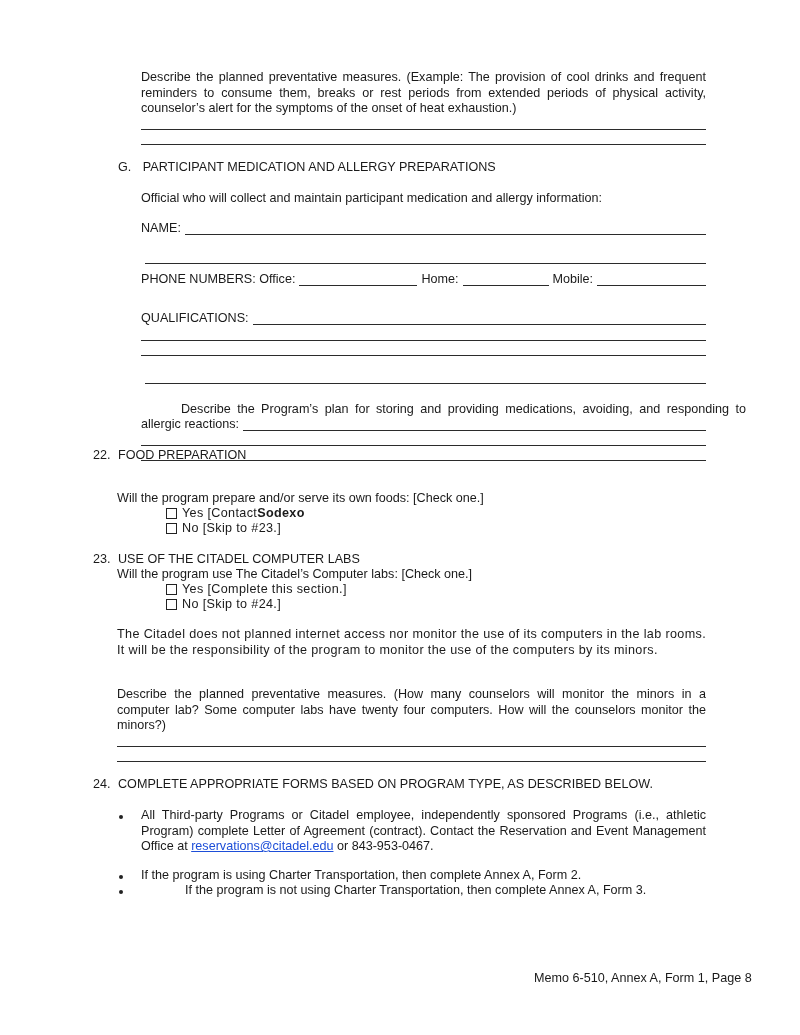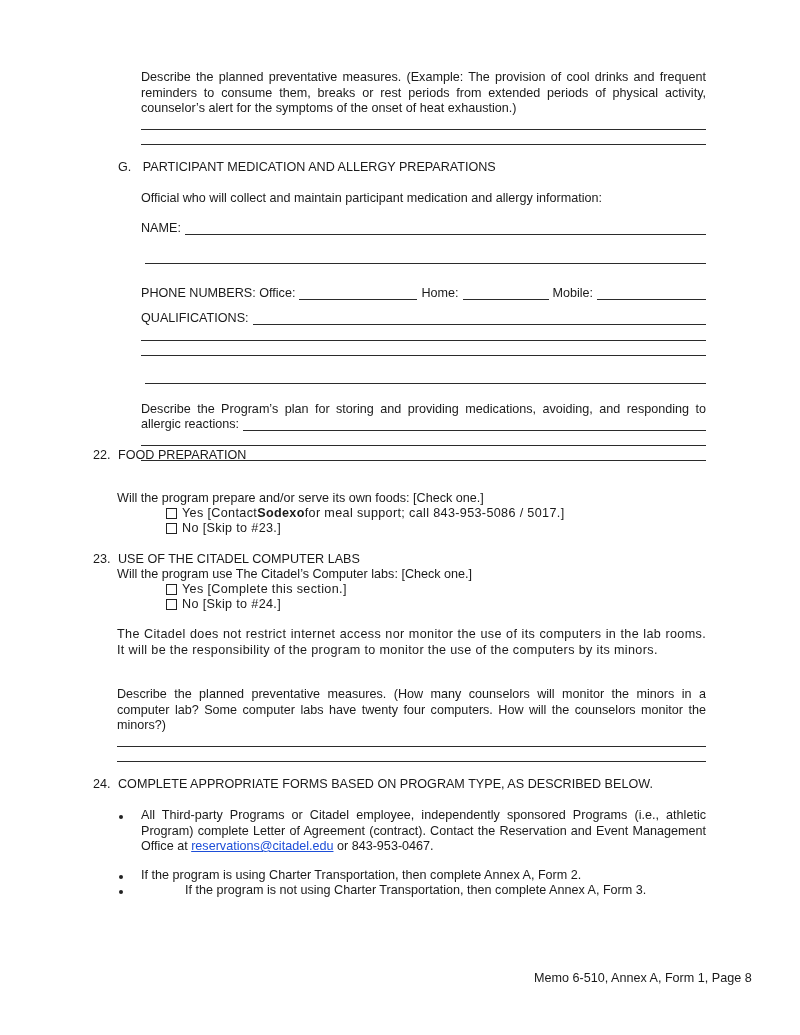--- a/index.html
+++ b/index.html
@@ -1,20 +1,20 @@
 <!DOCTYPE html>
 <html><head>
 <meta charset="utf-8">
 <style>
   html, body { margin: 0; padding: 0; background: #ffffff; }
   body { width: 800px; height: 1035px; position: relative; overflow: hidden;
          font-family: "Liberation Sans", sans-serif; font-size: 12.6px; color: #1a1a1a; }
   .abs { position: absolute; }
   .p { line-height: 15.5px; text-align: justify; text-align-last: left; margin: 0; }
-  .just-full { text-align-last: justify; }
+  .just-full { text-align-last: justify; margin-left: 40px; }
   .line { position: absolute; height: 0; border-top: 1.2px solid #2b2b2b; }
   .row { position: absolute; display: flex; align-items: flex-end; white-space: nowrap; line-height: 15px; }
   .row .fill { flex: 1; border-bottom: 1.2px solid #2b2b2b; height: 12px; margin-left: 4px; margin-bottom: 1px; }
   .row .blank { display: inline-block; border-bottom: 1.2px solid #2b2b2b; height: 12px; margin: 0 4px 1px 4px; }
   .cb-row { position: absolute; display: flex; align-items: center; white-space: nowrap; letter-spacing: 0.15px; }
   .cb { width: 11px; height: 11px; border: 1.2px solid #222; box-sizing: border-box; margin-right: 5px; background: #fff; }
   .bullet { position: absolute; width: 4px; height: 4px; border-radius: 50%; background: #222; }
   a.link { color: #1d4ed8; text-decoration: underline; }
   .spaced { letter-spacing: 0.35px; }
 </style>
@@ -34,21 +34,21 @@
 
 <div class="row" style="left:141px; top:221px; width:565px;">
   <span>NAME:</span>
   <span class="fill"></span>
 </div>
 
 <div class="row" style="left:141px; top:251px; width:565px;">
   <span class="fill"></span>
 </div>
 
-<div class="row" style="left:141px; top:286px; width:565px;">
+<div class="row" style="left:141px; top:272px; width:565px;">
   <span>PHONE NUMBERS:  Office:</span>
   <span class="blank" style="width:118px;"></span>
   <span>Home:</span>
   <span class="blank" style="width:86px;"></span>
   <span>Mobile:</span>
   <span class="fill"></span>
 </div>
 
 <div class="row" style="left:141px; top:311px; width:565px;">
   <span>QUALIFICATIONS:</span>
@@ -71,42 +71,41 @@
 
 <div class="abs" style="left:93px; top:448px; white-space:nowrap;">
   <span>22.</span>
   <span style="margin-left:4px;">FOOD PREPARATION</span>
 </div>
 <div class="abs" style="left:117px; top:491px; white-space:nowrap;">Will the program prepare and/or serve its own foods: [Check one.]</div>
 <div class="cb-row" style="left:166px; top:506px;">
   <span class="cb"></span>
   <span class="spaced">Yes [Contact </span>
     <b class="spaced">Sodexo</b>
-    <span class="spaced"> for meal support; call 843-953-5086 / 5017.]</span>
 </div>
 <div class="cb-row" style="left:166px; top:521px;">
   <span class="cb"></span>
   <span class="spaced">No [Skip to #23.]</span>
 </div>
 
 <div class="abs" style="left:93px; top:552px; white-space:nowrap;">
   <span>23.</span>
   <span style="margin-left:4px;">USE OF THE CITADEL COMPUTER LABS</span>
 </div>
 <div class="abs" style="left:117px; top:567px; white-space:nowrap;">Will the program use The Citadel’s Computer labs: [Check one.]</div>
 <div class="cb-row" style="left:166px; top:582px;">
   <span class="cb"></span>
   <span class="spaced">Yes [Complete this section.]</span>
 </div>
 <div class="cb-row" style="left:166px; top:597px;">
   <span class="cb"></span>
   <span class="spaced">No [Skip to #24.]</span>
 </div>
 
-<p class="abs p spaced" style="left:117px; top:627px; width:589px;">The Citadel does not restrict internet access nor monitor the use of its computers in the lab rooms.  It will be the responsibility of the program to monitor the use of the computers by its minors.</p>
+<p class="abs p spaced" style="left:117px; top:627px; width:589px;">The Citadel does not planned internet access nor monitor the use of its computers in the lab rooms.  It will be the responsibility of the program to monitor the use of the computers by its minors.</p>
 
 <p class="abs p" style="left:117px; top:687px; width:589px;">Describe the planned preventative measures.  (How many counselors will monitor the minors in a computer lab?  Some computer labs have twenty four computers.  How will the counselors monitor the minors?)</p>
 <div class="line" style="left:117px; top:746px; width:589px;"></div>
 <div class="line" style="left:117px; top:761px; width:589px;"></div>
 
 <div class="abs" style="left:93px; top:777px; white-space:nowrap;">
   <span>24.</span>
   <span style="margin-left:4px;">COMPLETE APPROPRIATE FORMS BASED ON PROGRAM TYPE, AS DESCRIBED BELOW.</span>
 </div>
 

